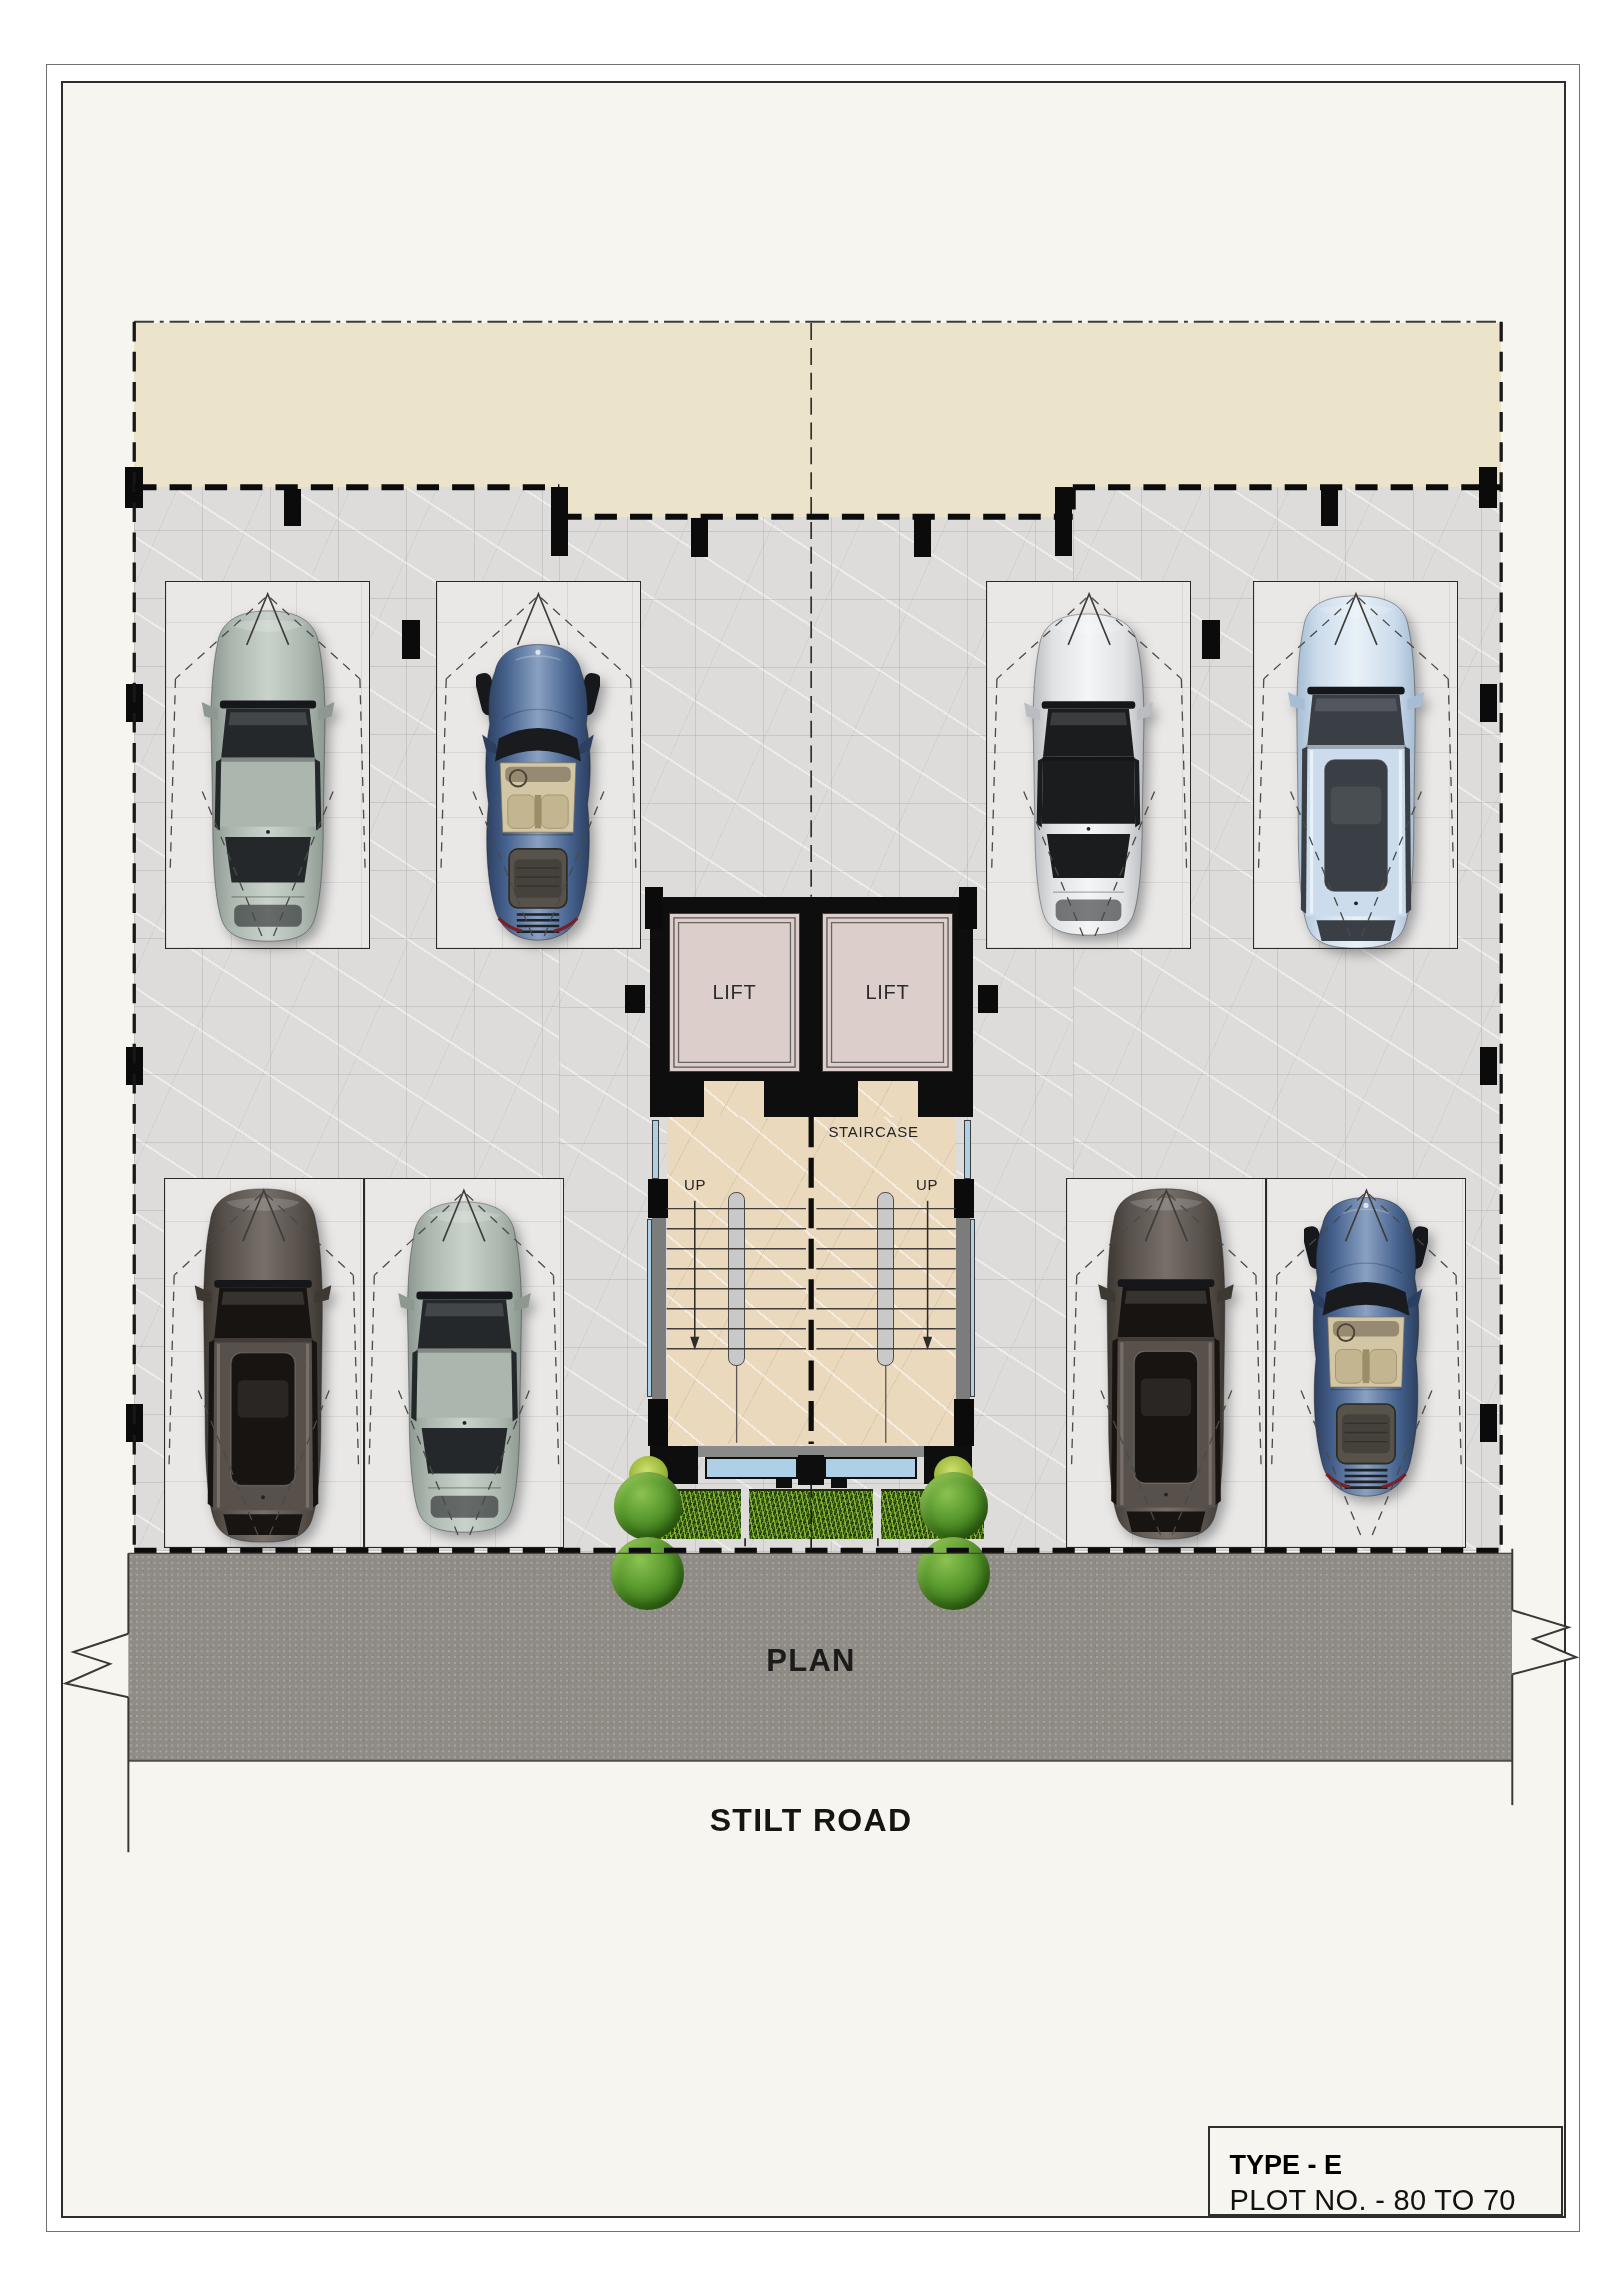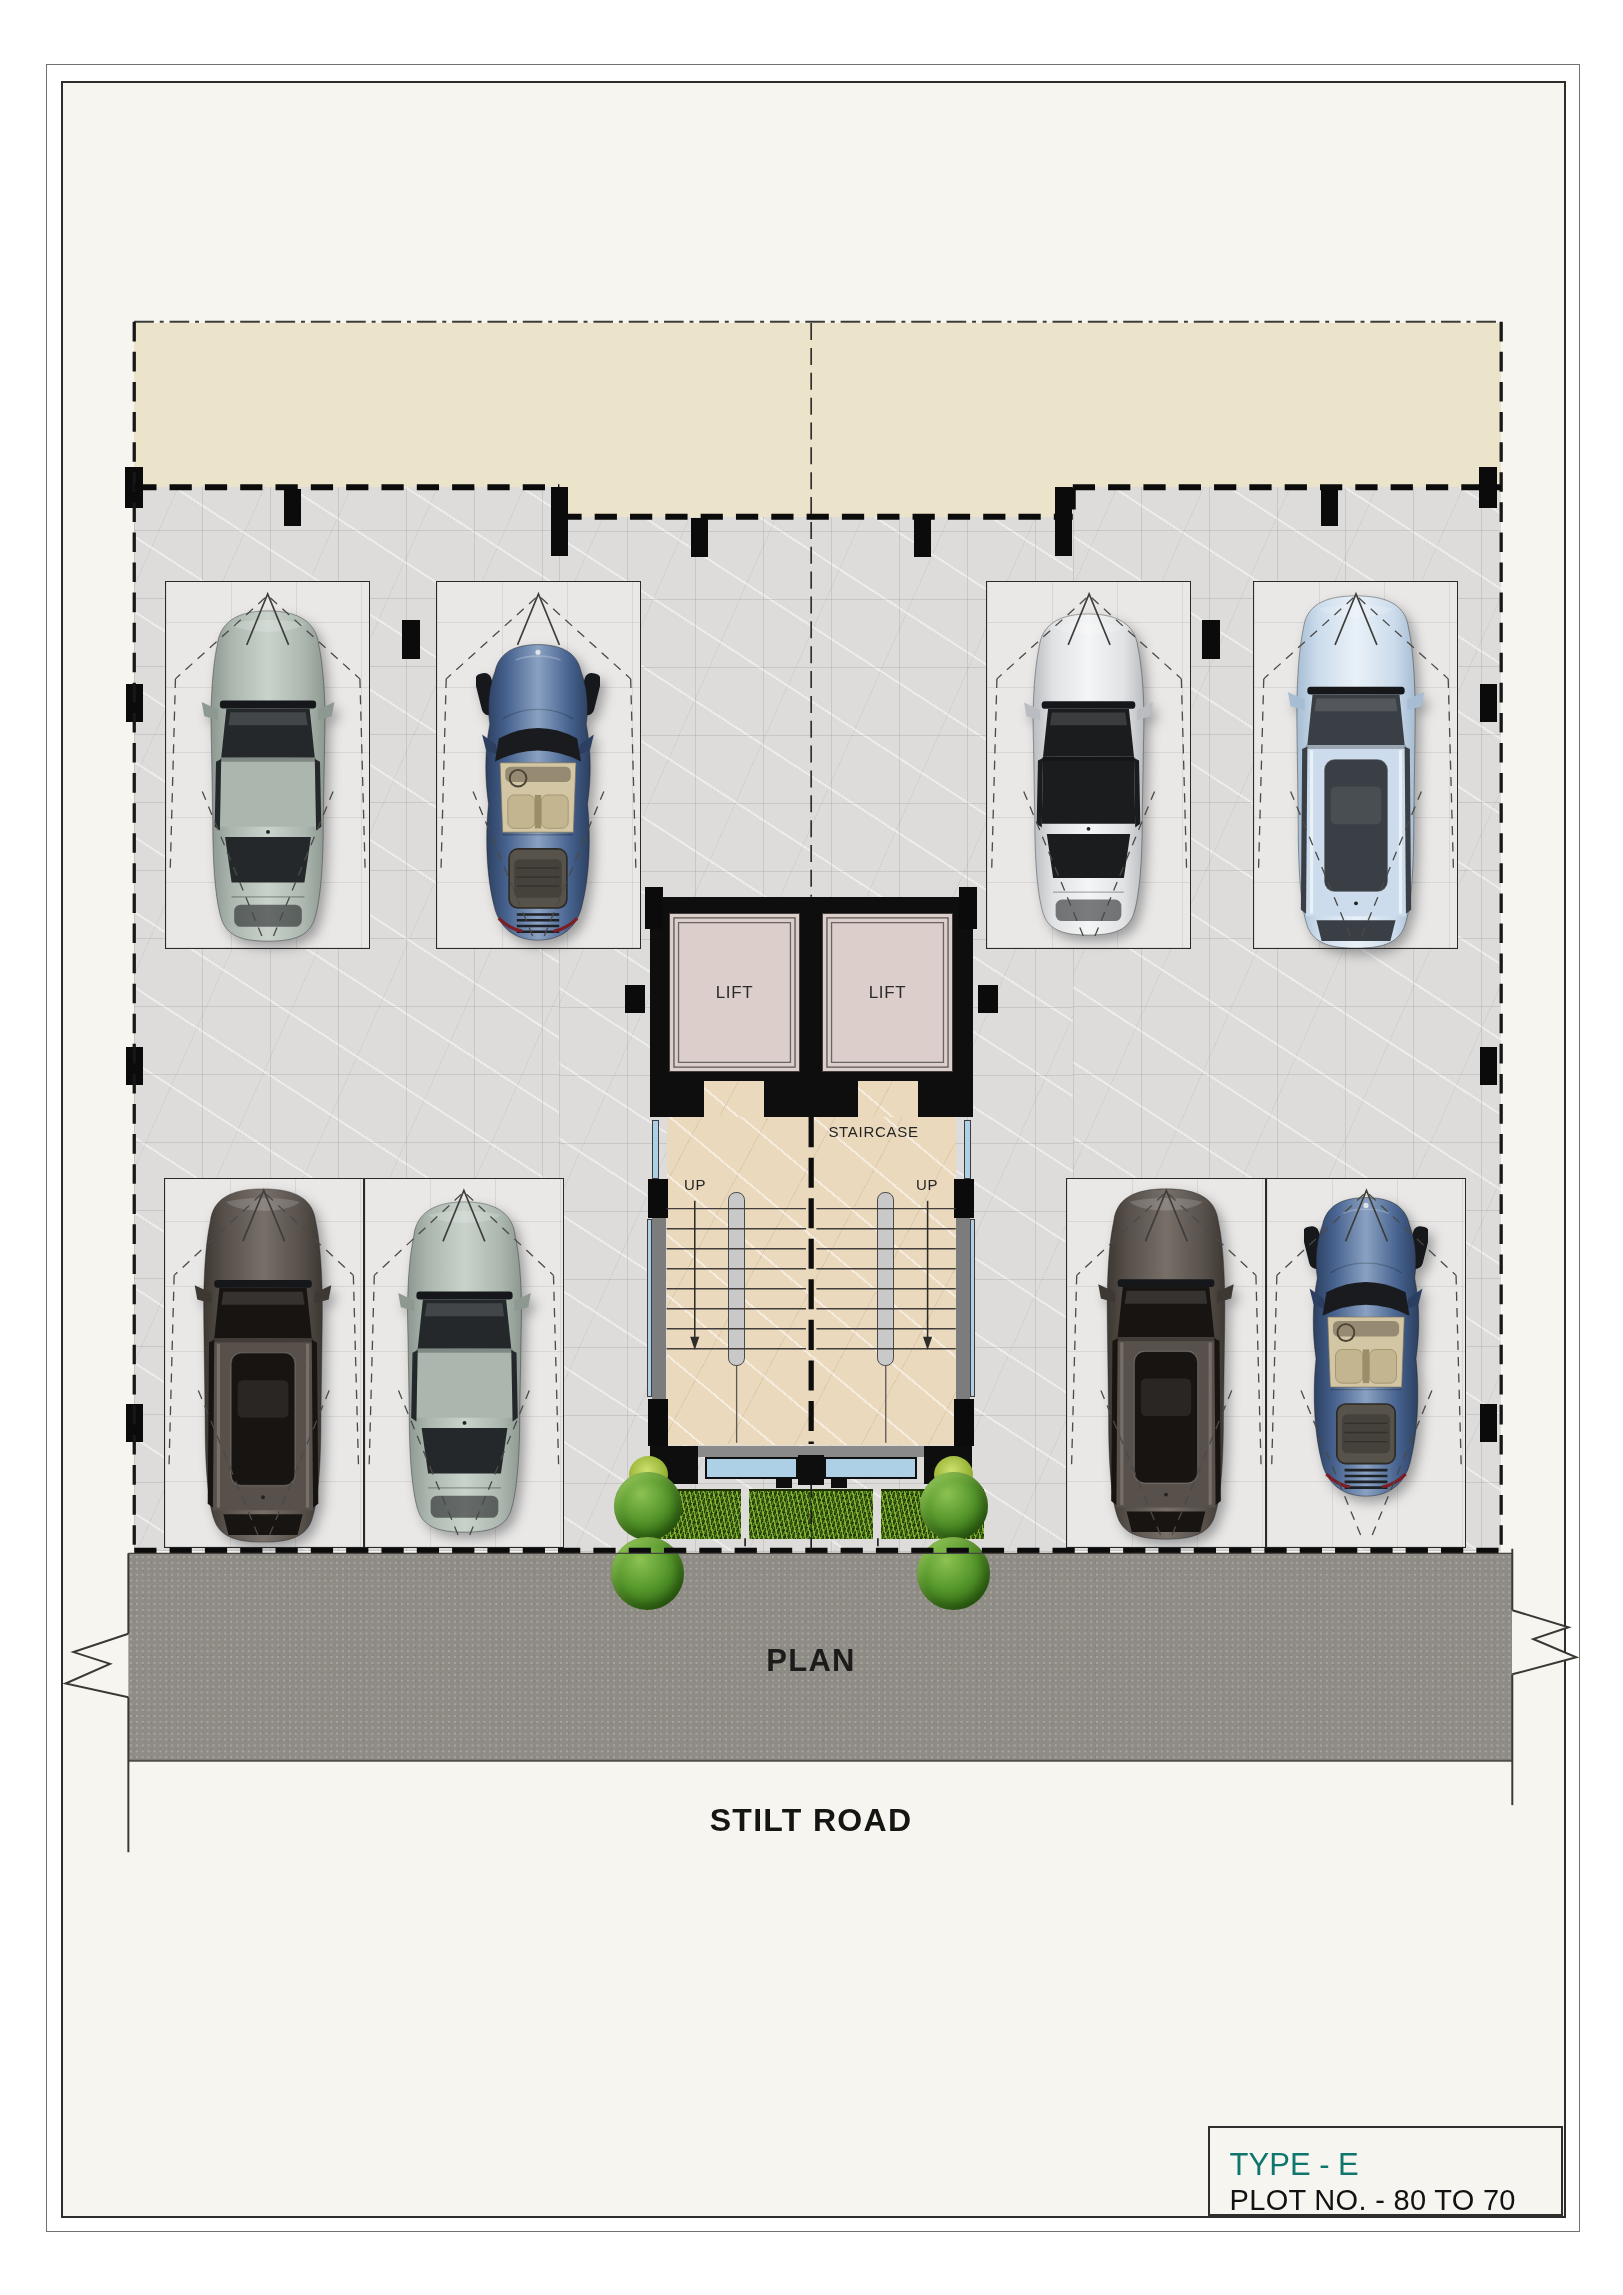--- a/index.html
+++ b/index.html
@@ -20,21 +20,21 @@
     background-image:
       repeating-linear-gradient(0deg, rgba(99,97,94,.13) 0 1.3px, transparent 1.3px 65px),
       repeating-linear-gradient(90deg, rgba(99,97,94,.13) 0 1.3px, transparent 1.3px 65px);
     border:1.6px solid #2b2a28;box-sizing:border-box;}
   .col{background:#0b0b0b;}
   
   .core-block{background:#0e0e0e;}
   .lift-car{background:#dbcecb;border:1.3px solid #423e3c;
     box-shadow: inset 0 0 0 3.3px #dbcecb, inset 0 0 0 4.6px #5a5552, inset 0 0 0 7.9px #dbcecb, inset 0 0 0 9.2px #6b6562;
     display:flex;align-items:center;justify-content:center;box-sizing:border-box;}
-  .lift-label{font-size:17px;letter-spacing:0.7px;color:#2b2b2b;}
+  .lift-label{font-size:20px;letter-spacing:0.7px;color:#2b2b2b;}
   .stairfloor{background-color:#ead9bd;
     background-image:
       repeating-linear-gradient(40deg, transparent 0 22px, rgba(255,255,255,.5) 22px 24px, transparent 24px 46px),
       repeating-linear-gradient(118deg, transparent 0 30px, rgba(160,136,96,.18) 30px 31px, transparent 31px 59px);}
   .gray-wall{background:#7c7c7c;}
   .glazing{background:#aed0e6;border:0.7px solid #3c3c3c;box-sizing:border-box;}
   .handrail{background:#c9c9c9;border:1.3px solid #4a4a4a;border-radius:7.9px;box-sizing:border-box;}
   .glass-door{background:#aed0e6;border:2px solid #101010;box-sizing:border-box;}
   .lintel{background:#8a8a8a;}
   .small-label{color:#242424;font-size:15px;letter-spacing:0.7px;white-space:nowrap;}
@@ -51,21 +51,21 @@
   .road{left:128px;top:1554px;width:1384px;height:207px;background-color:#8f8c86;
     background-image:
       radial-gradient(rgba(255,255,255,.22) 0.7px, transparent 1px),
       radial-gradient(rgba(58,56,52,.22) 0.7px, transparent 1px);
     background-size:5.9px 5.9px,8.5px 8.5px;background-position:0 0,2.6px 3.9px;}
   .road-label{font-weight:bold;font-size:31px;letter-spacing:1.3px;color:#1c1b1a;}
   .sheet-title{font-weight:bold;font-size:32px;letter-spacing:1.3px;color:#151514;}
   .center-text{display:flex;align-items:center;justify-content:center;white-space:nowrap;}
   
   .title-block{left:1208px;top:2126px;width:355px;height:90px;background:#f6f5ef;border:2px solid #2f2f2d;box-sizing:border-box;padding:19.6px 0 0 19.6px;}
-  .tb-line1{font-weight:normal;font-size:31px;color:#0f766e;line-height:34px;}
+  .tb-line1{font-weight:bold;font-size:27px;color:#000000;line-height:34px;}
   .tb-line2{font-weight:normal;font-size:29px;color:#111;line-height:37px;letter-spacing:0.3px;}
   .car{filter:drop-shadow(5.9px 6.5px 5.9px rgba(35,35,42,.38));}
   svg{display:block;}
   #overlay{left:0;top:0;pointer-events:none;}
 </style>
 </head>
 <body>
 
 <div class="abs border-outer"></div>
 <div class="abs border-inner"></div>

